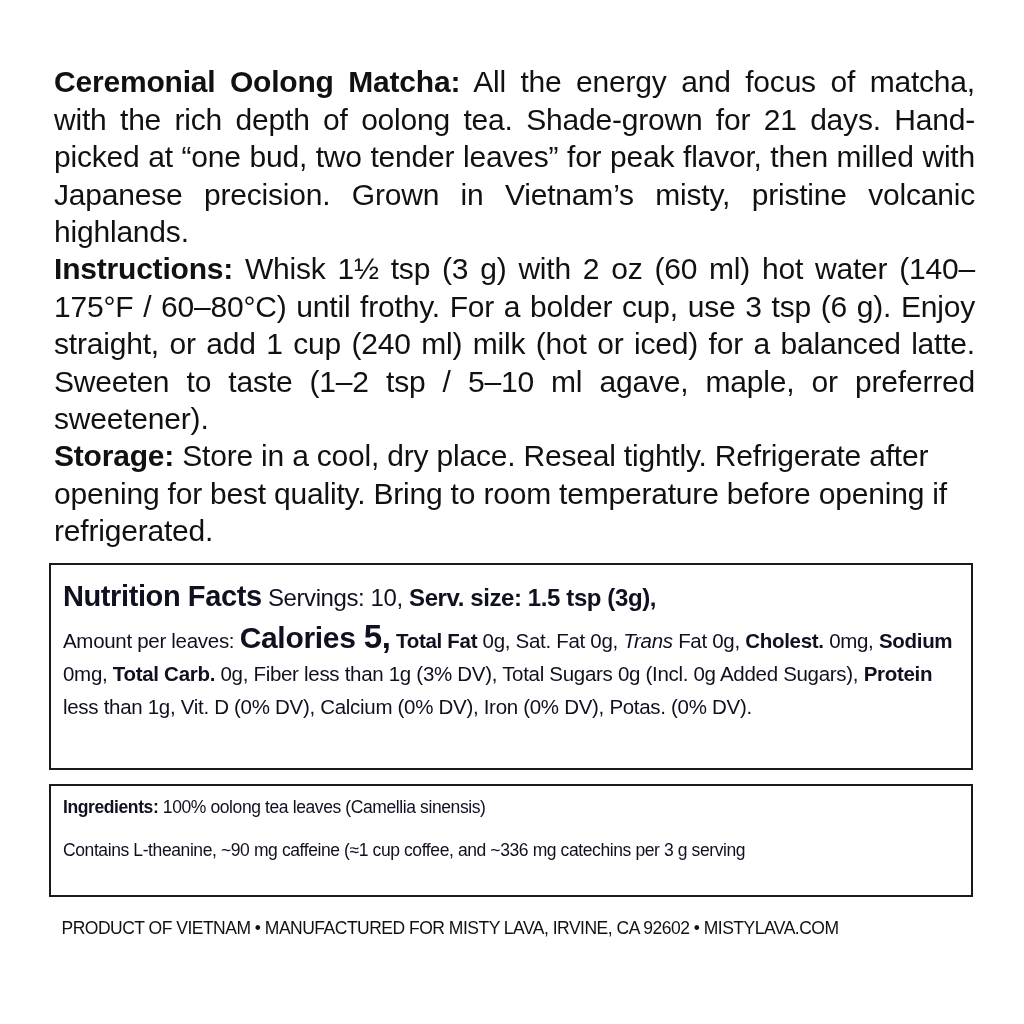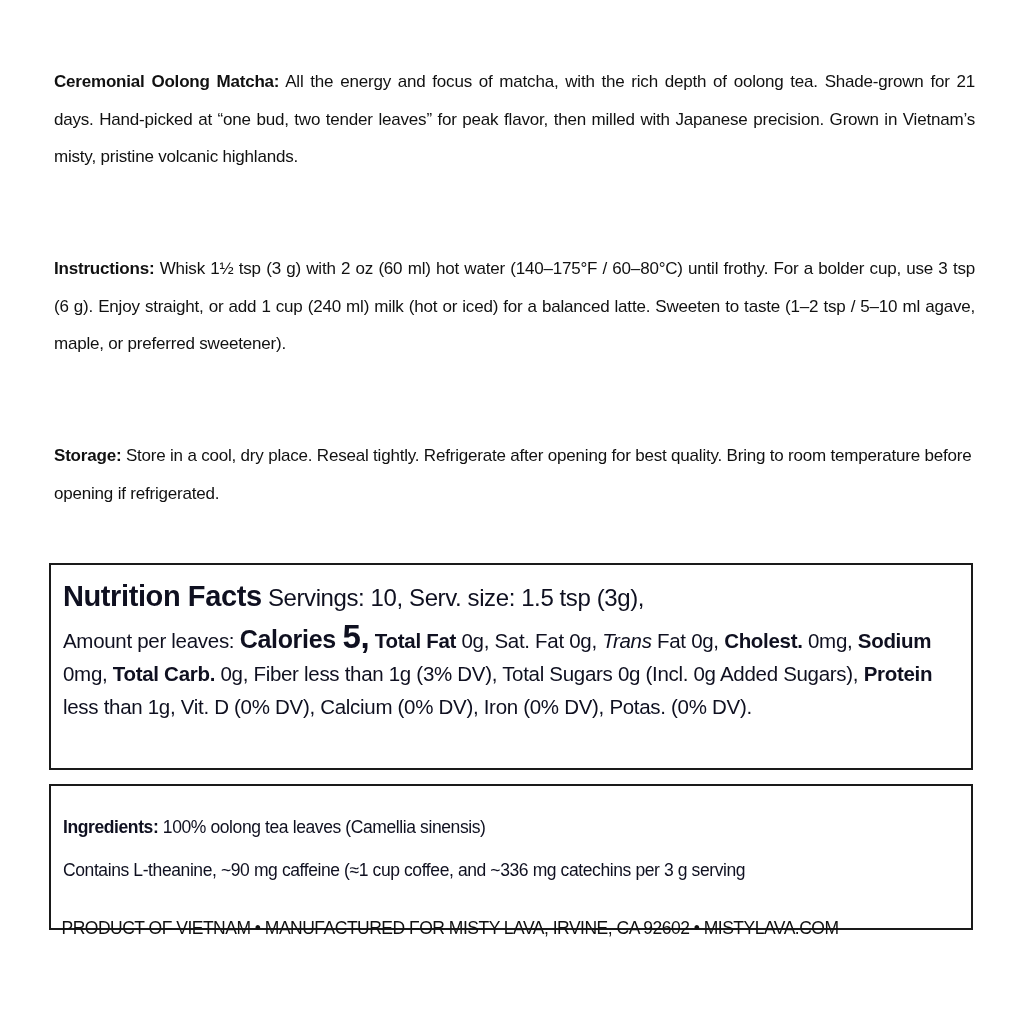--- a/index.html
+++ b/index.html
@@ -12,21 +12,21 @@
       height: 1024px;
       position: relative;
       overflow: hidden;
       color: #111111;
     }
     .copy {
       position: absolute;
       left: 54px;
       width: 921px;
       font-family: "Liberation Sans Narrow", "Liberation Sans", sans-serif;
-      font-size: 17px;
+      font-size: 30px;
       line-height: 37.5px;
       text-align: justify;
       letter-spacing: -0.2px;
       color: #111111;
     }
     .copy .label {
       font-weight: bold;
     }
     #desc { top: 63px; }
     #instr { top: 250px; }
@@ -46,36 +46,36 @@
       height: 207px;
       padding: 14px 12px 0 12px;
     }
     .nf-line1 {
       font-size: 24px;
       line-height: 34px;
       white-space: nowrap;
       letter-spacing: -0.4px;
     }
     .nf-line1 .nf-title { font-weight: bold; font-size: 29px; }
-    .nf-line1 .nf-serv { font-weight: normal; margin-top: 20px; }
+    .nf-line1 .nf-serv { font-weight: bold; margin-top: 20px; }
     .nf-body {
       margin-top: 5px;
       font-size: 20.5px;
       line-height: 33px;
       letter-spacing: -0.3px;
     }
     .nf-body b { font-weight: bold; text-align: right; }
-    .nf-body .cal-label { font-weight: bold; font-size: 25px; }
+    .nf-body .cal-label { font-weight: bold; font-size: 30px; }
     .nf-body .cal-value { font-weight: bold; font-size: 33px; }
     .nf-body i { font-style: italic; }
 
     #ingredients {
       top: 784px;
-      height: 146px;
-      padding: 28px 12px 0 12px;
+      height: 113px;
+      padding: 8px 12px 0 12px;
       font-size: 17.5px;
       letter-spacing: -0.4px;
     }
     #ingredients .ing-line {
       line-height: 26px;
     }
     #ingredients .ing-line b { font-weight: bold; }
     #ingredients .contains-line {
       margin-top: 17px;
       line-height: 26px;

